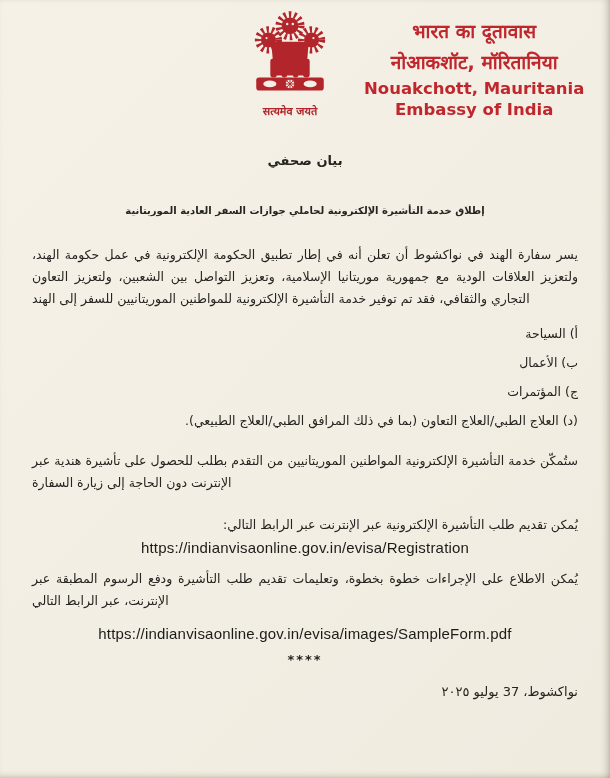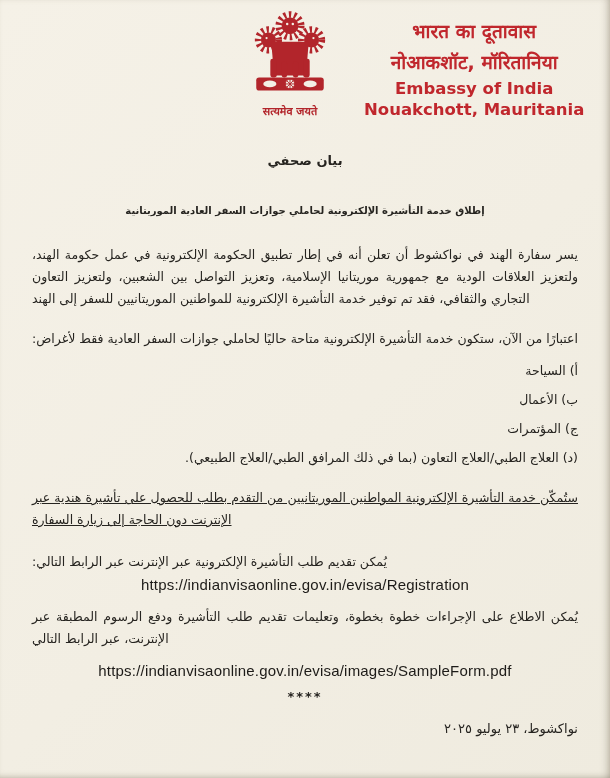--- a/index.html
+++ b/index.html
@@ -83,24 +83,24 @@
     margin-top:18px;
     text-align:right;
   }
   .purpose-list{
     list-style:none;
     margin:10px 0 0 0;
     padding:0;
     text-align:right;
   }
   .purpose-list li{margin-bottom:7px;}
-  .benefit{margin-top:18px;text-decoration:underline;}
+  .benefit{margin-top:18px;}
   .apply-lead{
     margin-top:20px;
-    text-align:left;
+    text-align:right;
   }
   .url-line{
     margin-top:3px;
     text-align:center;
     direction:ltr;
     font-family:"Liberation Sans","DejaVu Sans",sans-serif;
     font-size:15px;
     color:#1d1b18;
     letter-spacing:.2px;
   }
@@ -158,47 +158,46 @@
             <circle cx="50" cy="81" r="5"></circle>
             <path d="M50 76 V86 M45 81 H55 M46.5 77.5 L53.5 84.5 M53.5 77.5 L46.5 84.5"></path>
           </g>
         </svg>
       </span>
       <div class="motto">सत्यमेव जयते</div>
     </div>
     <div class="header-text">
       <div class="hdr-hi">भारत का दूतावास</div>
       <div class="hdr-hi">नोआकशॉट, मॉरितानिया</div>
+      <div class="hdr-en">Nouakchott, Mauritania</div>
       <div class="hdr-en">Embassy of India</div>
-      <div class="hdr-en">Nouakchott, Mauritania</div>
     </div>
   </div>
 
   <div class="ar kicker">بيان صحفي</div>
 
   <div class="ar doc-title">إطلاق خدمة التأشيرة الإلكترونية لحاملي جوازات السفر العادية الموريتانية</div>
 
   <p class="ar intro para-justify">يسر سفارة الهند في نواكشوط أن تعلن أنه في إطار تطبيق الحكومة الإلكترونية في عمل حكومة الهند، ولتعزيز العلاقات الودية مع جمهورية موريتانيا الإسلامية، وتعزيز التواصل بين الشعبين، ولتعزيز التعاون التجاري والثقافي، فقد تم توفير خدمة التأشيرة الإلكترونية للمواطنين الموريتانيين للسفر إلى الهند</p>
 
-  <div class="ar eligibility">اعتبارًا من الآن، ستكون خدمة التأشيرة الإلكترونية متاحة حاليًا لحاملي جوازات السفر العادية فقط لأغراض:</div>
 
   <ul class="ar purpose-list">
     <li>أ) السياحة</li>
     <li>ب) الأعمال</li>
     <li>ج) المؤتمرات</li>
     <li>(د) العلاج الطبي/العلاج التعاون (بما في ذلك المرافق الطبي/العلاج الطبيعي).</li>
   </ul>
 
   <p class="ar benefit para-justify">ستُمكّن خدمة التأشيرة الإلكترونية المواطنين الموريتانيين من التقدم بطلب للحصول على تأشيرة هندية عبر الإنترنت دون الحاجة إلى زيارة السفارة</p>
 
   <div class="ar apply-lead">يُمكن تقديم طلب التأشيرة الإلكترونية عبر الإنترنت عبر الرابط التالي:</div>
 
   <div class="url-line">https://indianvisaonline.gov.in/evisa/Registration</div>
 
   <p class="ar guide-lead para-justify">يُمكن الاطلاع على الإجراءات خطوة بخطوة، وتعليمات تقديم طلب التأشيرة ودفع الرسوم المطبقة عبر الإنترنت، عبر الرابط التالي</p>
 
   <div class="url-line">https://indianvisaonline.gov.in/evisa/images/SampleForm.pdf</div>
 
   <div class="separator">****</div>
 
-  <div class="ar dateline">نواكشوط، ٢٣ يوليو ٢٠٢٥</div>
+  <div class="ar dateline">نواكشوط، 37 يوليو ٢٠٢٥</div>
 
 </div>
 
 </body></html>

